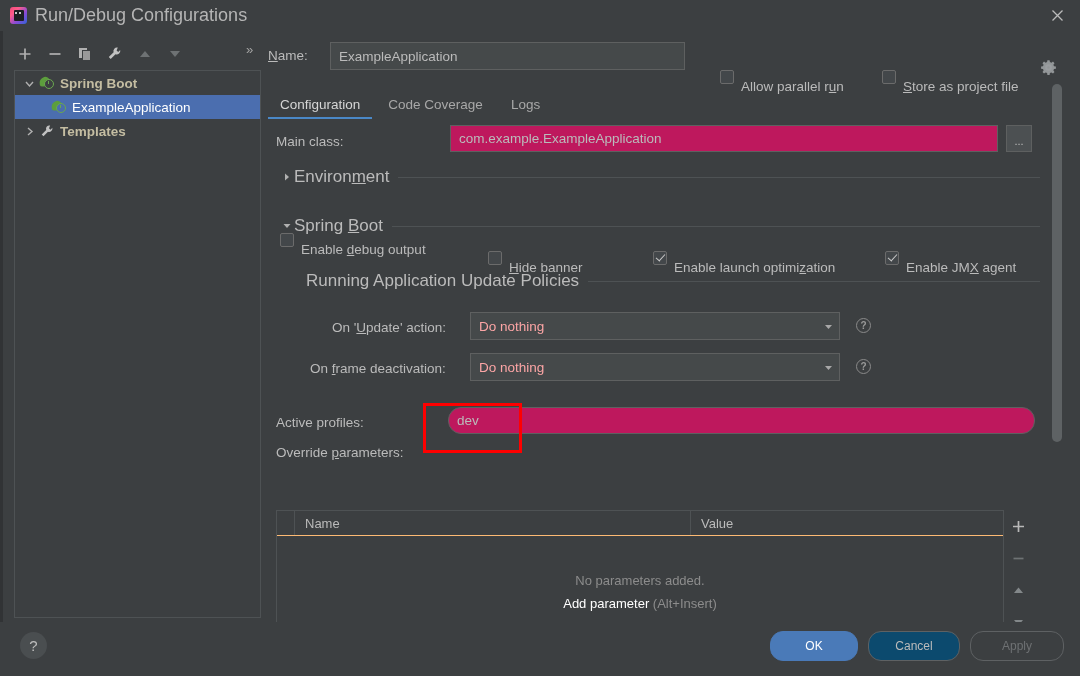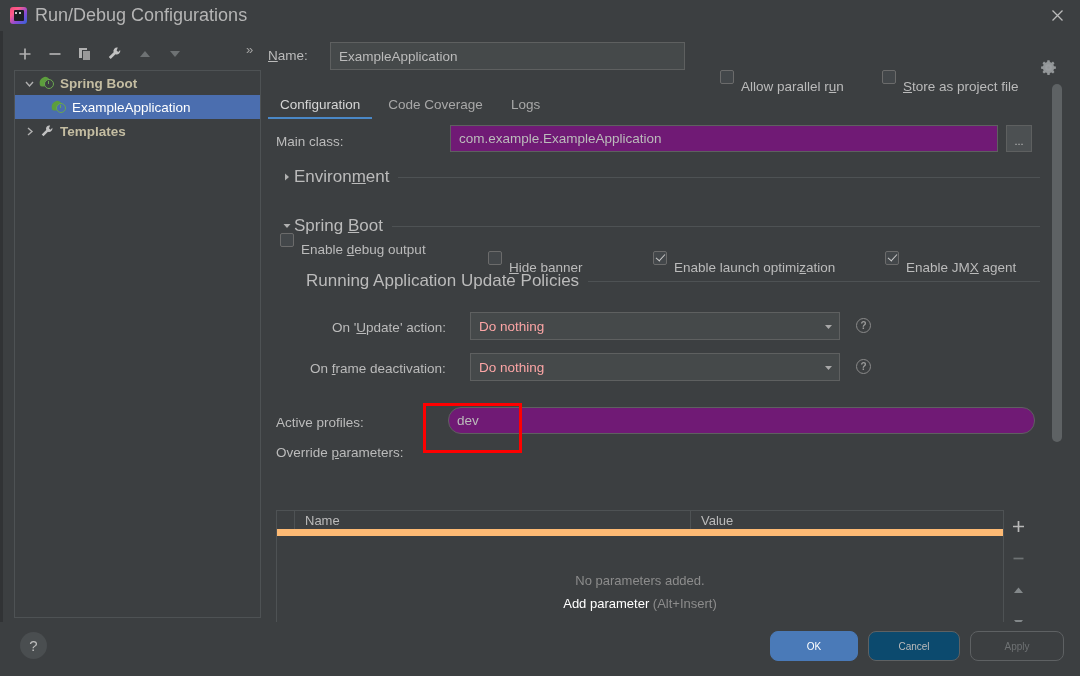--- a/index.html
+++ b/index.html
@@ -154,21 +154,21 @@
   }
 
   
   #form-area {
     position: absolute; left: 0px; top: 90px; width: 818px; height: 500px;
     overflow: hidden;
   }
   .frow { position: absolute; }
   .flabel { font-size: 13.5px; color: #bbbbbb; white-space: nowrap; }
   .ftext {
-    background: #701a75; border: 1px solid #5e6060; color: #bbbbbb;
+    background: #be185d; border: 1px solid #5e6060; color: #bbbbbb;
     font-size: 13.5px; font-family: "Liberation Sans", sans-serif;
     padding: 0 8px; height: 27px;
   }
   .browse-btn {
     width: 26px; height: 27px; background: #4c5052; border: 1px solid #5e6060;
     color: #bbbbbb; font-size: 11px; display: flex; align-items: flex-end;
     justify-content: center; cursor: pointer; padding-bottom: 4px;
   }
 
   
@@ -192,21 +192,21 @@
     border-radius: 50%; color: #9a9a9a; font-size: 10px; font-weight: bold;
     display: flex; align-items: center; justify-content: center; cursor: pointer;
   }
 
   
   #params-table {
     position: absolute; left: 14px; top: 388px; width: 728px; height: 138px;
     border: 1px solid #4e5254; background: #3c3f41;
   }
   #params-header {
-    height: 25px; display: flex; border-bottom: 7px solid #fdba74;
+    height: 25px; display: flex; border-bottom: 1px solid #fdba74;
     background: #3c3f41;
   }
   .ph-gutter { width: 18px; border-right: 1px solid #4e5254; }
   .ph-cell {
     display: flex; align-items: center; font-size: 13px; color: #bbbbbb;
     padding-left: 10px; border-right: 1px solid #4e5254;
   }
   #params-body {
     height: 111px; display: flex; flex-direction: column;
     align-items: center; justify-content: center;
@@ -243,21 +243,21 @@
   }
   #help-btn {
     position: absolute; left: 20px; top: 10px; width: 27px; height: 27px;
     border-radius: 50%; background: #4a4e50;
     display: flex; align-items: center; justify-content: center;
     color: #bdbdbd; font-size: 15px; cursor: pointer;
   }
   .dlg-btn {
     position: absolute; top: 9px; height: 30px;
     display: flex; align-items: center; justify-content: center;
-    font-size: 10px; border-radius: 8px; cursor: pointer;
+    font-size: 12px; border-radius: 13px; cursor: pointer;
     border: 1px solid #5e6163;
   }
   #btn-ok { left: 770px; width: 88px; background: #4a7ab8; border-color: #4a7ab8; color: #ffffff; }
   #btn-cancel { left: 868px; width: 92px; background: #0c4a6e; color: #bbbbbb; }
   #btn-apply { left: 970px; width: 94px; background: #3c3f41; color: #6e7173; }
 
   
   #left-edge {
     position: absolute; left: 0; top: 31px; width: 3px; height: 645px;
     background: #313335;

